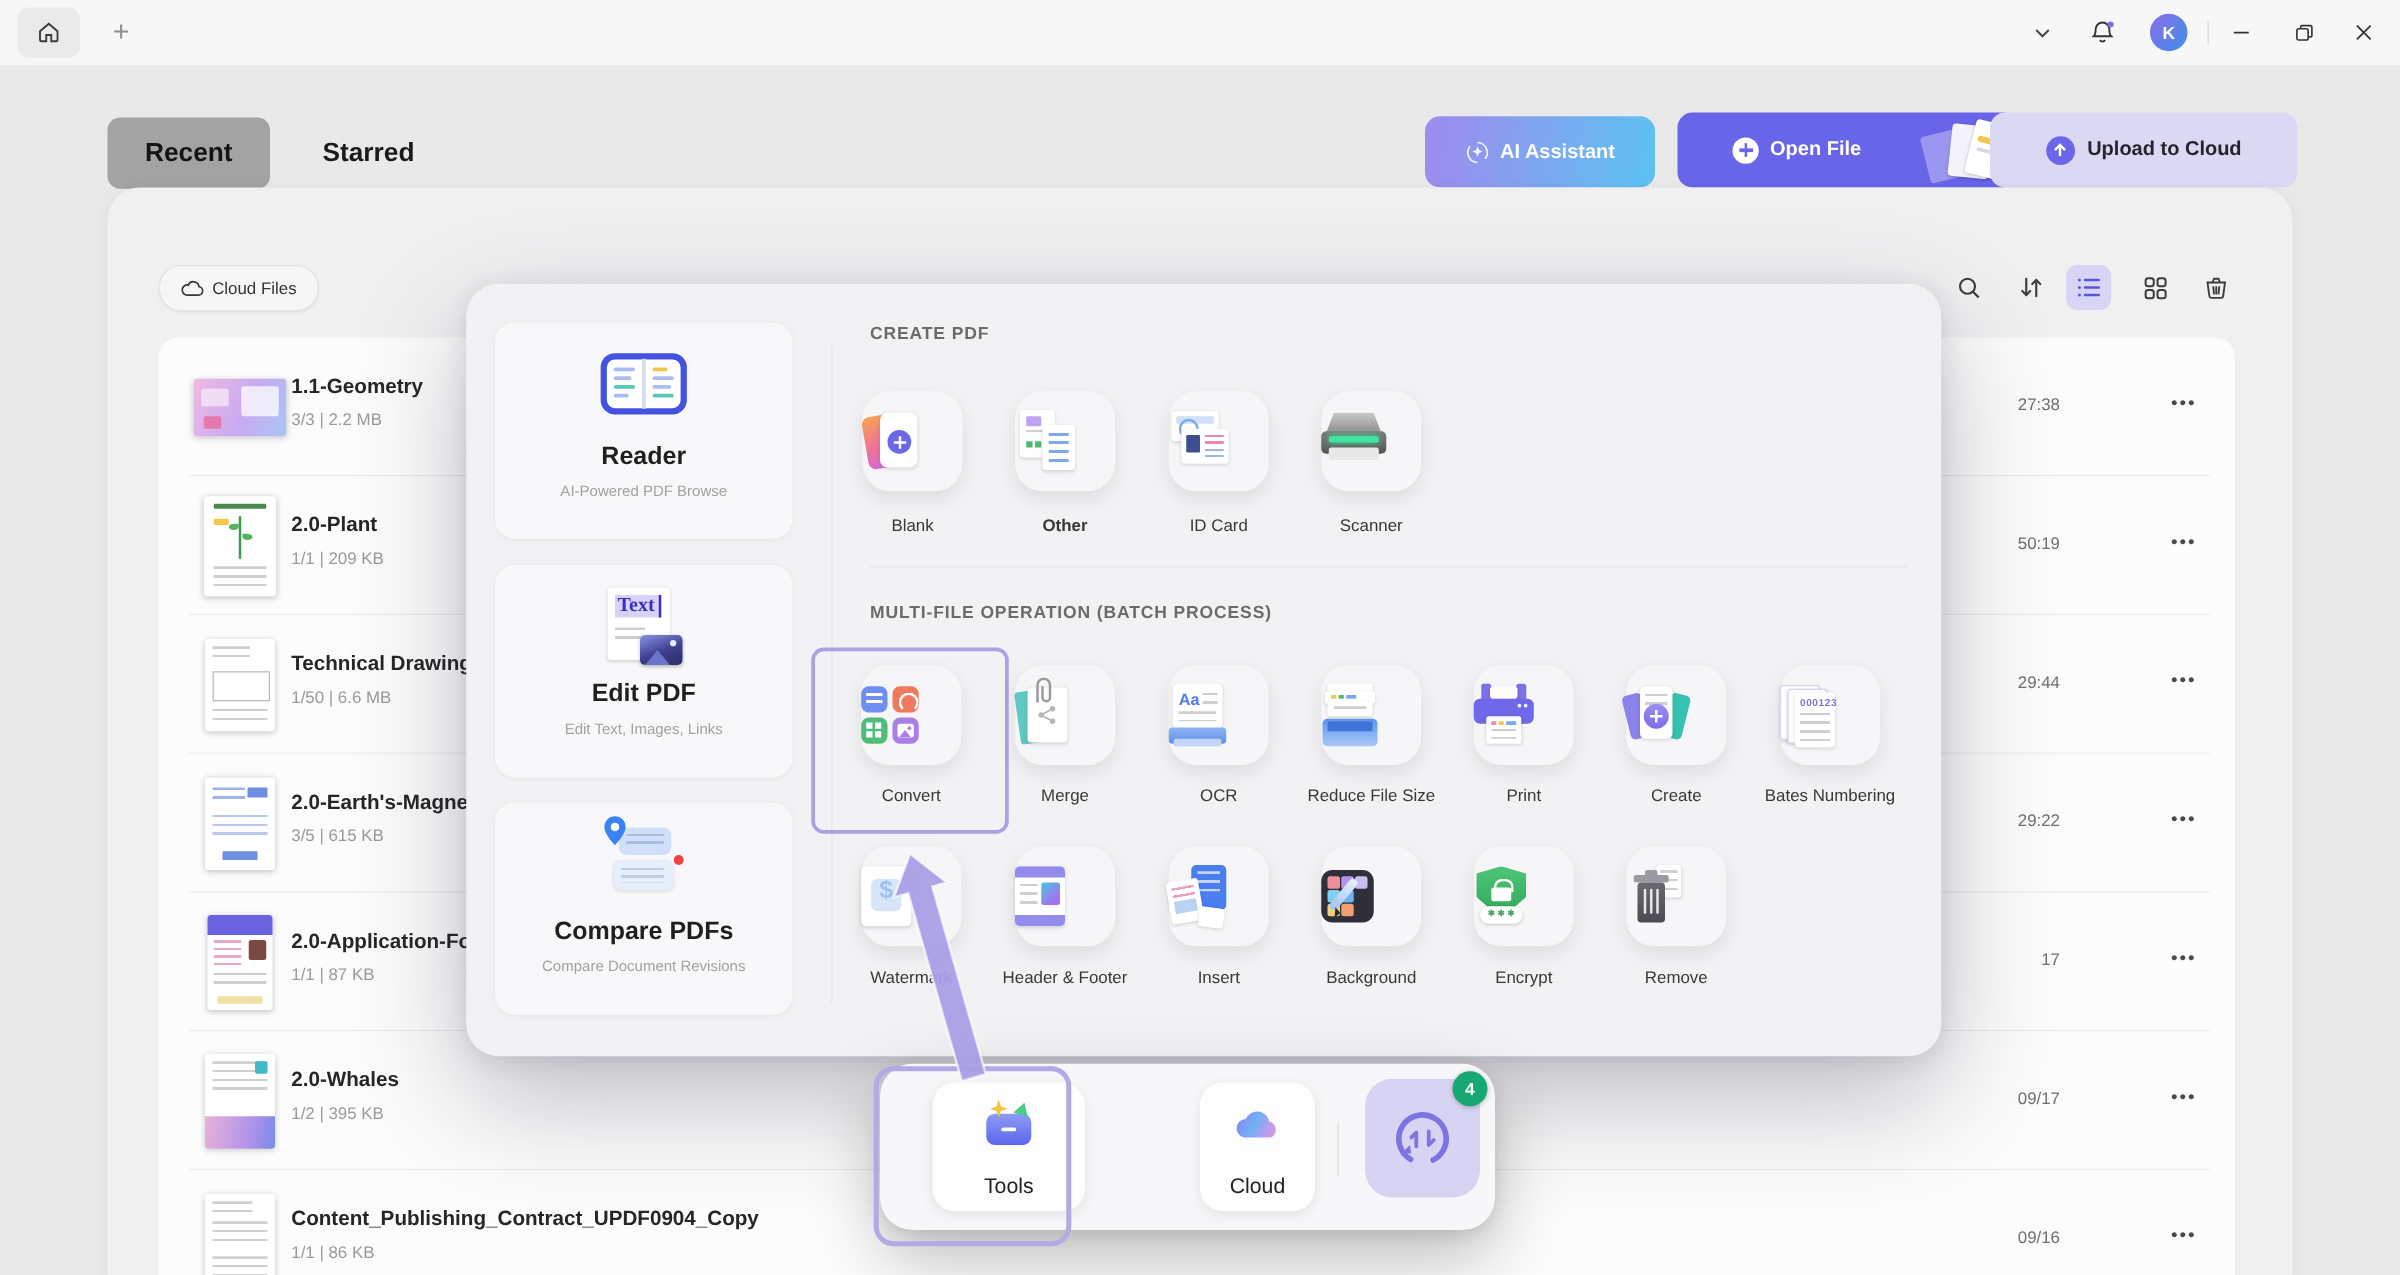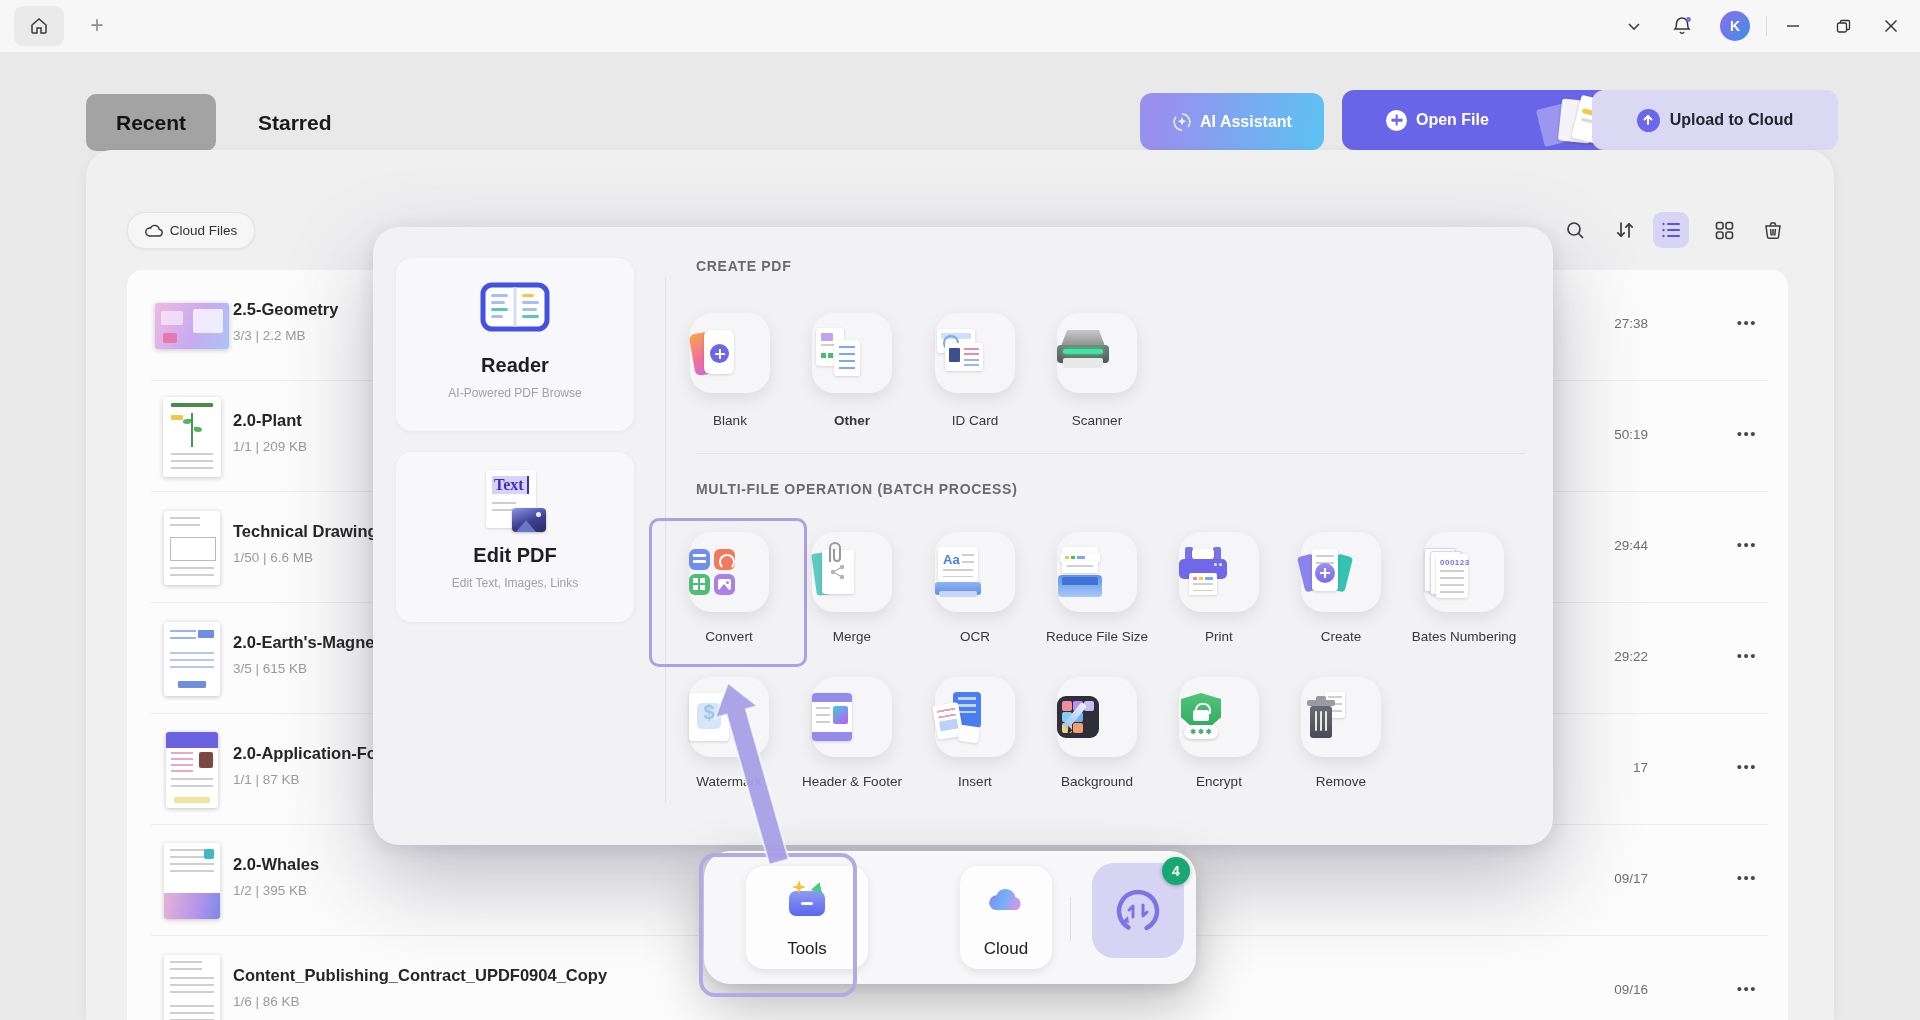--- a/index.html
+++ b/index.html
@@ -203,21 +203,21 @@
 </div>
 
 <div class="filelist">
 
   <div class="frow">
     <div class="fthumb" style="left:28px;width:74px;height:46px;background:linear-gradient(115deg,#f0b9e2 0%,#c9aaf0 55%,#a8c6f5 100%);">
       <span style="position:absolute;left:6px;top:8px;width:22px;height:14px;background:rgba(255,255,255,.55);border-radius:2px;"></span>
       <span style="position:absolute;right:6px;top:6px;width:30px;height:24px;background:rgba(255,255,255,.75);border-radius:2px;"></span>
       <span style="position:absolute;left:8px;bottom:6px;width:14px;height:10px;background:#e86aa0;border-radius:2px;opacity:.8;"></span>
     </div>
-    <div class="fname">2.5-Geometry</div>
+    <div class="fname">1.1-Geometry</div>
     <div class="fmeta">3/3 | 2.2 MB</div>
     <div class="fdate">27:38</div>
     <div class="fmore">•••</div>
   </div>
 
   <div class="frow">
     <div class="fthumb" style="left:36px;width:58px;height:80px;">
       <span style="position:absolute;left:8px;top:6px;width:42px;height:4px;background:#4a8a4a;border-radius:1px;"></span>
       <span style="position:absolute;left:28px;top:16px;width:2px;height:34px;background:#3f9b4f;"></span>
       <span style="position:absolute;left:20px;top:22px;width:8px;height:5px;background:#57b35f;border-radius:50% 0 50% 50%;"></span>
@@ -282,21 +282,21 @@
     <div class="fmore">•••</div>
   </div>
 
   <div class="frow">
     <div class="fthumb" style="left:37px;width:56px;height:74px;">
       <span class="tlines" style="left:6px;top:6px;width:32px;height:10px;"></span>
       <span class="tlines" style="left:6px;top:22px;width:44px;height:20px;"></span>
       <span class="tlines" style="left:6px;bottom:6px;width:44px;height:18px;"></span>
     </div>
     <div class="fname">Content_Publishing_Contract_UPDF0904_Copy</div>
-    <div class="fmeta">1/6 | 86 KB</div>
+    <div class="fmeta">1/1 | 86 KB</div>
     <div class="fdate">09/16</div>
     <div class="fmore">•••</div>
   </div>
 
 </div>
 
 <div class="modal">
 
   <div class="mcard" style="top:31px;height:173px;">
     <div class="cicon" style="top:18px;">
@@ -324,20 +324,35 @@
       <span class="tlines" style="left:8px;top:34px;width:24px;height:12px;"></span>
       <span style="position:absolute;right:0px;bottom:0px;width:34px;height:24px;border-radius:4px;background:linear-gradient(160deg,#8a93e8 0%,#3d3f8f 55%,#2a2c66 100%);box-shadow:0 1px 3px rgba(0,0,0,.25);overflow:hidden;">
         <span style="position:absolute;left:4px;bottom:0;width:0;height:0;border-left:10px solid transparent;border-right:10px solid transparent;border-bottom:12px solid #6a74c8;"></span>
         <span style="position:absolute;right:5px;top:4px;width:5px;height:5px;border-radius:50%;background:#e8ecff;"></span>
       </span>
     </div>
     <div class="ctitle" style="top:92px;">Edit PDF</div>
     <div class="csub" style="top:124px;">Edit Text, Images, Links</div>
   </div>
 
+  <div class="mcard" style="top:415px;height:170px;">
+    <div class="cicon" style="top:14px;width:64px;height:62px;">
+      <span style="position:absolute;left:12px;top:6px;width:42px;height:22px;background:#cfe0f8;border-radius:6px;"></span>
+      <span class="tlines" style="left:18px;top:11px;width:30px;height:10px;background:repeating-linear-gradient(to bottom,#a9bede 0 2px,transparent 2px 6px);"></span>
+      <span style="position:absolute;left:8px;top:32px;width:48px;height:24px;background:#e6eefb;border-radius:6px;box-shadow:0 1px 3px rgba(0,0,0,.1);"></span>
+      <span class="tlines" style="left:14px;top:38px;width:34px;height:12px;background:repeating-linear-gradient(to bottom,#bfcde6 0 2px,transparent 2px 6px);"></span>
+      <svg style="position:absolute;left:-2px;top:-4px;" width="22" height="26" viewBox="0 0 22 26">
+          <path d="M11 1 a8.5 8.5 0 0 1 8.5 8.5 c0 6 -8.5 14.5 -8.5 14.5 s-8.5 -8.5 -8.5 -14.5 A8.5 8.5 0 0 1 11 1 Z" fill="#3b82f6"></path>
+          <circle cx="11" cy="9.5" r="3.4" fill="#fff"></circle>
+        </svg>
+      <span style="position:absolute;right:0;top:28px;width:8px;height:8px;border-radius:50%;background:#ef4444;"></span>
+    </div>
+    <div class="ctitle" style="top:92px;">Compare PDFs</div>
+    <div class="csub" style="top:124px;">Compare Document Revisions</div>
+  </div>
 
   <div class="vdiv"></div>
 
   <div class="secheader" style="top:31px;">CREATE PDF</div>
 
   <div class="tile" style="left:317px;top:86px;">
     <span style="position:relative;width:48px;height:50px;display:block;">
       <span style="position:absolute;left:2px;top:4px;width:30px;height:42px;border-radius:6px;background:linear-gradient(160deg,#f7a54b,#ef6f9e 55%,#c06bf0);transform:rotate(-10deg);"></span>
       <span class="pg" style="left:14px;top:2px;width:30px;height:44px;border-radius:6px;"></span>
       <span style="position:absolute;left:20px;top:16px;width:19px;height:19px;border-radius:50%;background:#6b67e8;"></span>

